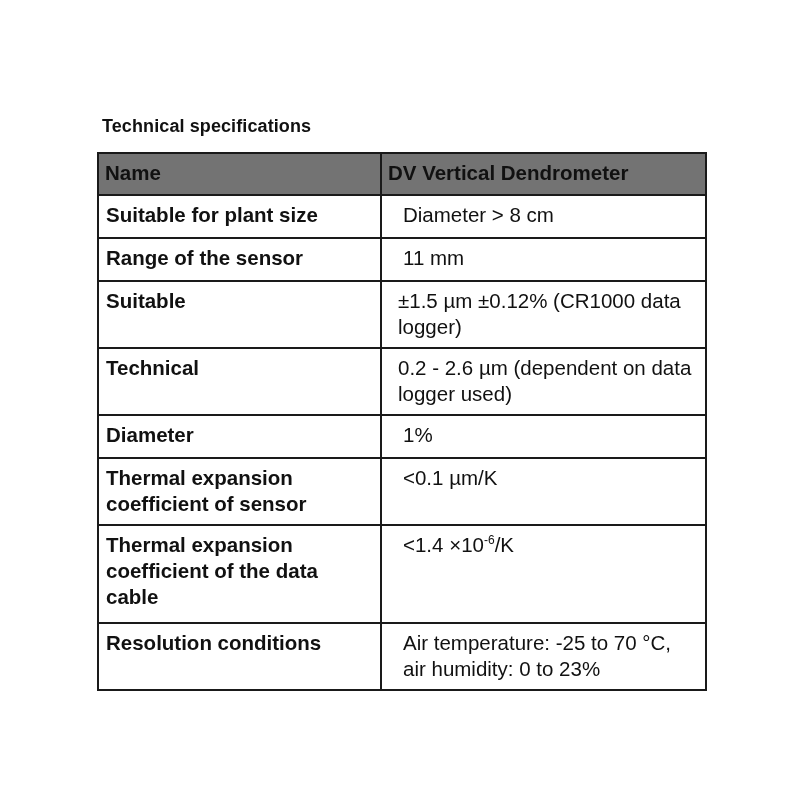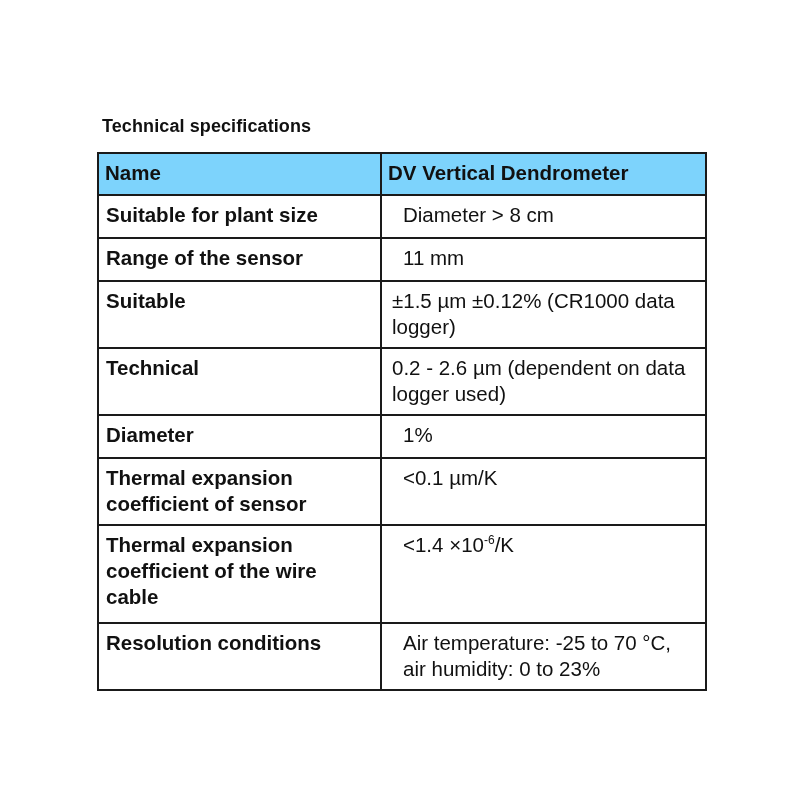--- a/index.html
+++ b/index.html
@@ -37,34 +37,34 @@
     }
     .spec-table col.c1 { width: 283px; }
     .spec-table col.c2 { width: 325px; }
     .spec-table td, .spec-table th {
       border: 2px solid #1a1a1a;
       padding: 6px 7px 7px 7px;
       vertical-align: top;
       text-align: left;
     }
     .spec-table th {
-      background: #7dd3fc;
+      background: #737373;
       font-weight: bold;
       height: 27px;
       padding-left: 6px;
     }
     .spec-table td.label {
       font-weight: bold;
     }
     .spec-table td.value {
       font-weight: normal;
       padding-left: 21px;
     }
     .spec-table td.value.indent {
-      padding-left: 10px;
+      padding-left: 16px;
     }
     sup {
       font-size: 12px;
       vertical-align: 8px;
       line-height: 0;
     }
     .r-single td { height: 28px; }
     .r-double td { height: 52px; }
     .r-triple td { height: 83px; }
   </style>
@@ -103,21 +103,21 @@
     </tr>
     <tr class="r-single">
       <td class="label">Diameter</td>
       <td class="value">1%</td>
     </tr>
     <tr class="r-double">
       <td class="label">Thermal expansion coefficient of sensor</td>
       <td class="value">&lt;0.1 µm/K</td>
     </tr>
     <tr class="r-triple">
-      <td class="label">Thermal expansion coefficient of the wire cable</td>
+      <td class="label">Thermal expansion coefficient of the data cable</td>
       <td class="value"><span>&lt;1.4 ×10</span><sup>-6</sup><span>/K</span></td>
     </tr>
     <tr class="r-double">
       <td class="label">Resolution conditions</td>
       <td class="value">Air temperature: -25 to 70 °C, air humidity: 0 to 23%</td>
     </tr>
   </tbody>
 </table>
 
 </body></html>

